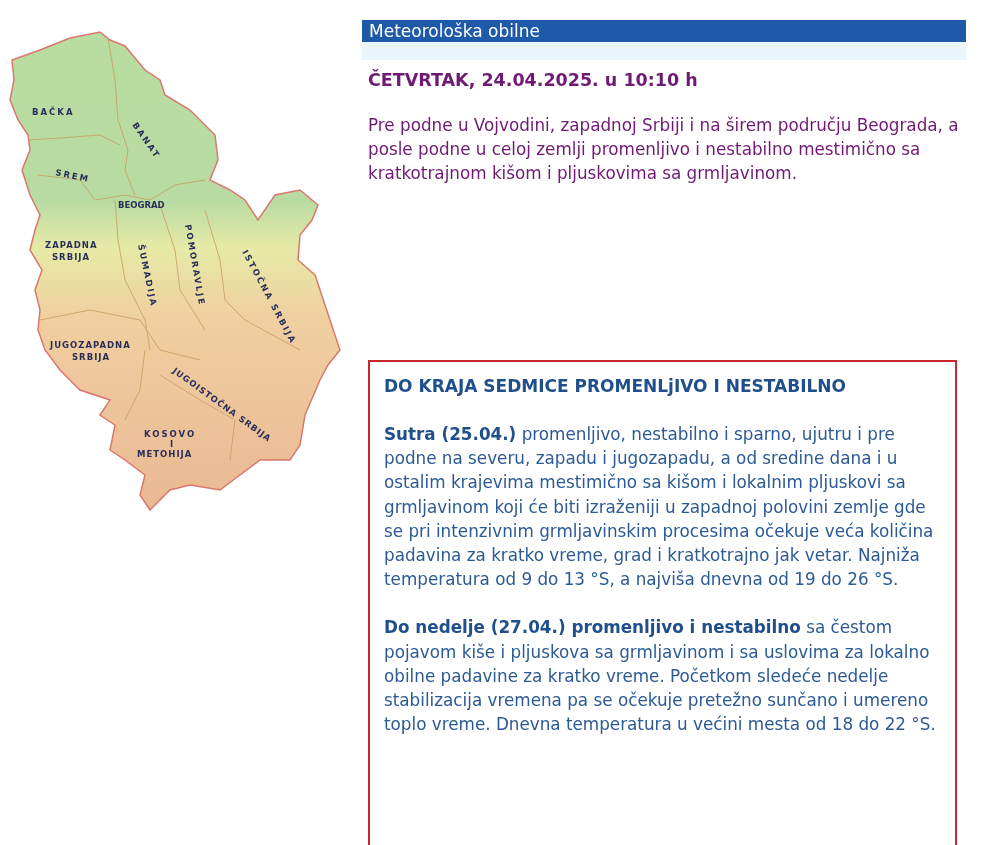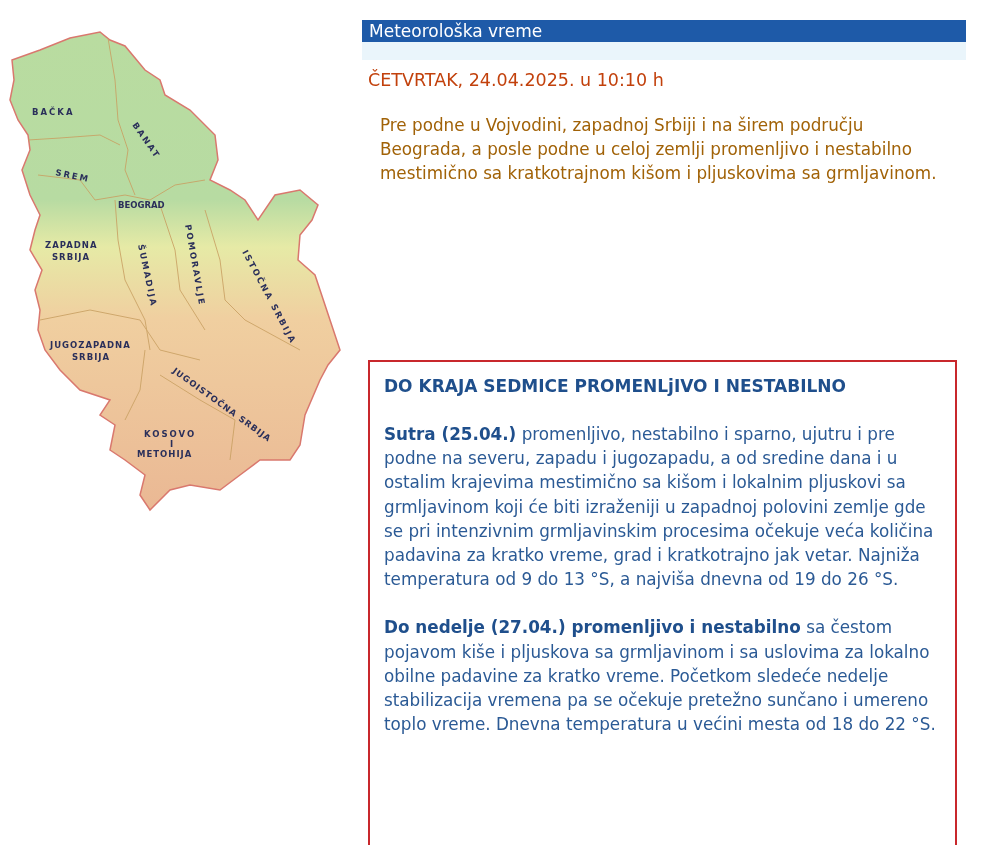--- a/index.html
+++ b/index.html
@@ -1,22 +1,22 @@
 <!DOCTYPE html>
 <html><head>
 <meta charset="utf-8">
 <style>
   html, body { margin:0; padding:0; background:#ffffff; }
   body { width:1000px; height:845px; overflow:hidden; position:relative; font-family:"DejaVu Sans", sans-serif; }
   .map { position:absolute; left:0; top:20px; width:350px; height:500px; }
   .content { position:absolute; left:362px; top:20px; width:604px; color:#1f4f8c; }
   .header-bar { background:#1e5aa8; color:#ffffff; font-size:17px; height:22px; line-height:22px; padding-left:7px; }
   .header-sub { background:#eaf5fb; height:18px; }
-  .date { font-weight:normal; font-size:17.5px; color:#c2410c; padding:10px 0 0 6px; height:30px; line-height:20px; }
-  .para { font-size:16.8px; line-height:24px; padding-left:6px; margin:12px; color:#a16207; }
+  .date { font-weight:bold; font-size:17.5px; color:#701a75; padding:10px 0 0 6px; height:30px; line-height:20px; }
+  .para { font-size:16.8px; line-height:24px; padding-left:6px; margin:0; color:#701a75; }
   .p1 { margin-top:13px; }
   .p2 { margin-top:24px; }
   .box { position:absolute; left:6px; top:340px; width:589px; height:500px; border:2px solid #c8282c; border-bottom:none; box-sizing:border-box; padding:12px 14px 0 14px; }
   .box-title { font-weight:bold; font-size:17px; line-height:24px; color:#1f4f8c; margin:0; }
   .box-para { font-size:16.8px; line-height:24.2px; color:#2b5a95; margin:0; }
   .bp1 { margin-top:24px; }
   .bp2 { margin-top:24px; }
   .b { font-weight:bold; color:#1f4f8c;text-align:right; }
   .maplabel { font-family:"DejaVu Sans", sans-serif; font-size:8.5px; font-weight:bold; fill:#2a2f5a; letter-spacing:2px; }
 </style>
@@ -61,21 +61,21 @@
     <text class="maplabel" style="letter-spacing:1px" x="50" y="328">JUGOZAPADNA</text>
     <text class="maplabel" style="letter-spacing:1px" x="72" y="340">SRBIJA</text>
     <text class="maplabel" style="letter-spacing:1px" transform="translate(172,352) rotate(36)">JUGOISTOČNA SRBIJA</text>
     <text class="maplabel" x="144" y="417">KOSOVO</text>
     <text class="maplabel" x="170" y="427">I</text>
     <text class="maplabel" style="letter-spacing:1px" x="137" y="437">METOHIJA</text>
   </svg>
 </div>
 
 <div class="content">
-  <div class="header-bar">Meteorološka vreme</div>
+  <div class="header-bar">Meteorološka obilne</div>
   <div class="header-sub"></div>
   <div class="date">ČETVRTAK, 24.04.2025. u 10:10 h</div>
   <p class="para p1">Pre podne u Vojvodini, zapadnoj Srbiji i na širem području Beograda, a posle podne u celoj zemlji promenljivo i nestabilno mestimično sa kratkotrajnom kišom i pljuskovima sa grmljavinom.</p>
 
   <div class="box">
     <p class="box-title">DO KRAJA SEDMICE PROMENLjIVO I NESTABILNO</p>
     <p class="box-para bp1"><span class="b">Sutra (25.04.)</span><span> promenljivo, nestabilno i sparno, ujutru i pre podne na severu, zapadu i jugozapadu, a od sredine dana i u ostalim krajevima mestimično sa kišom i lokalnim pljuskovi sa grmljavinom koji će biti izraženiji u zapadnoj polovini zemlje gde se pri intenzivnim grmljavinskim procesima očekuje veća količina padavina za kratko vreme, grad i kratkotrajno jak vetar. Najniža temperatura od 9 do 13 °S, a najviša dnevna od 19 do 26 °S.</span></p>
     <p class="box-para bp2"><span class="b">Do nedelje (27.04.) promenljivo i nestabilno</span><span> sa čestom pojavom kiše i pljuskova sa grmljavinom i sa uslovima za lokalno obilne padavine za kratko vreme. Početkom sledeće nedelje stabilizacija vremena pa se očekuje pretežno sunčano i umereno toplo vreme. Dnevna temperatura u većini mesta od 18 do 22 °S.</span></p>
   </div>
 </div>

